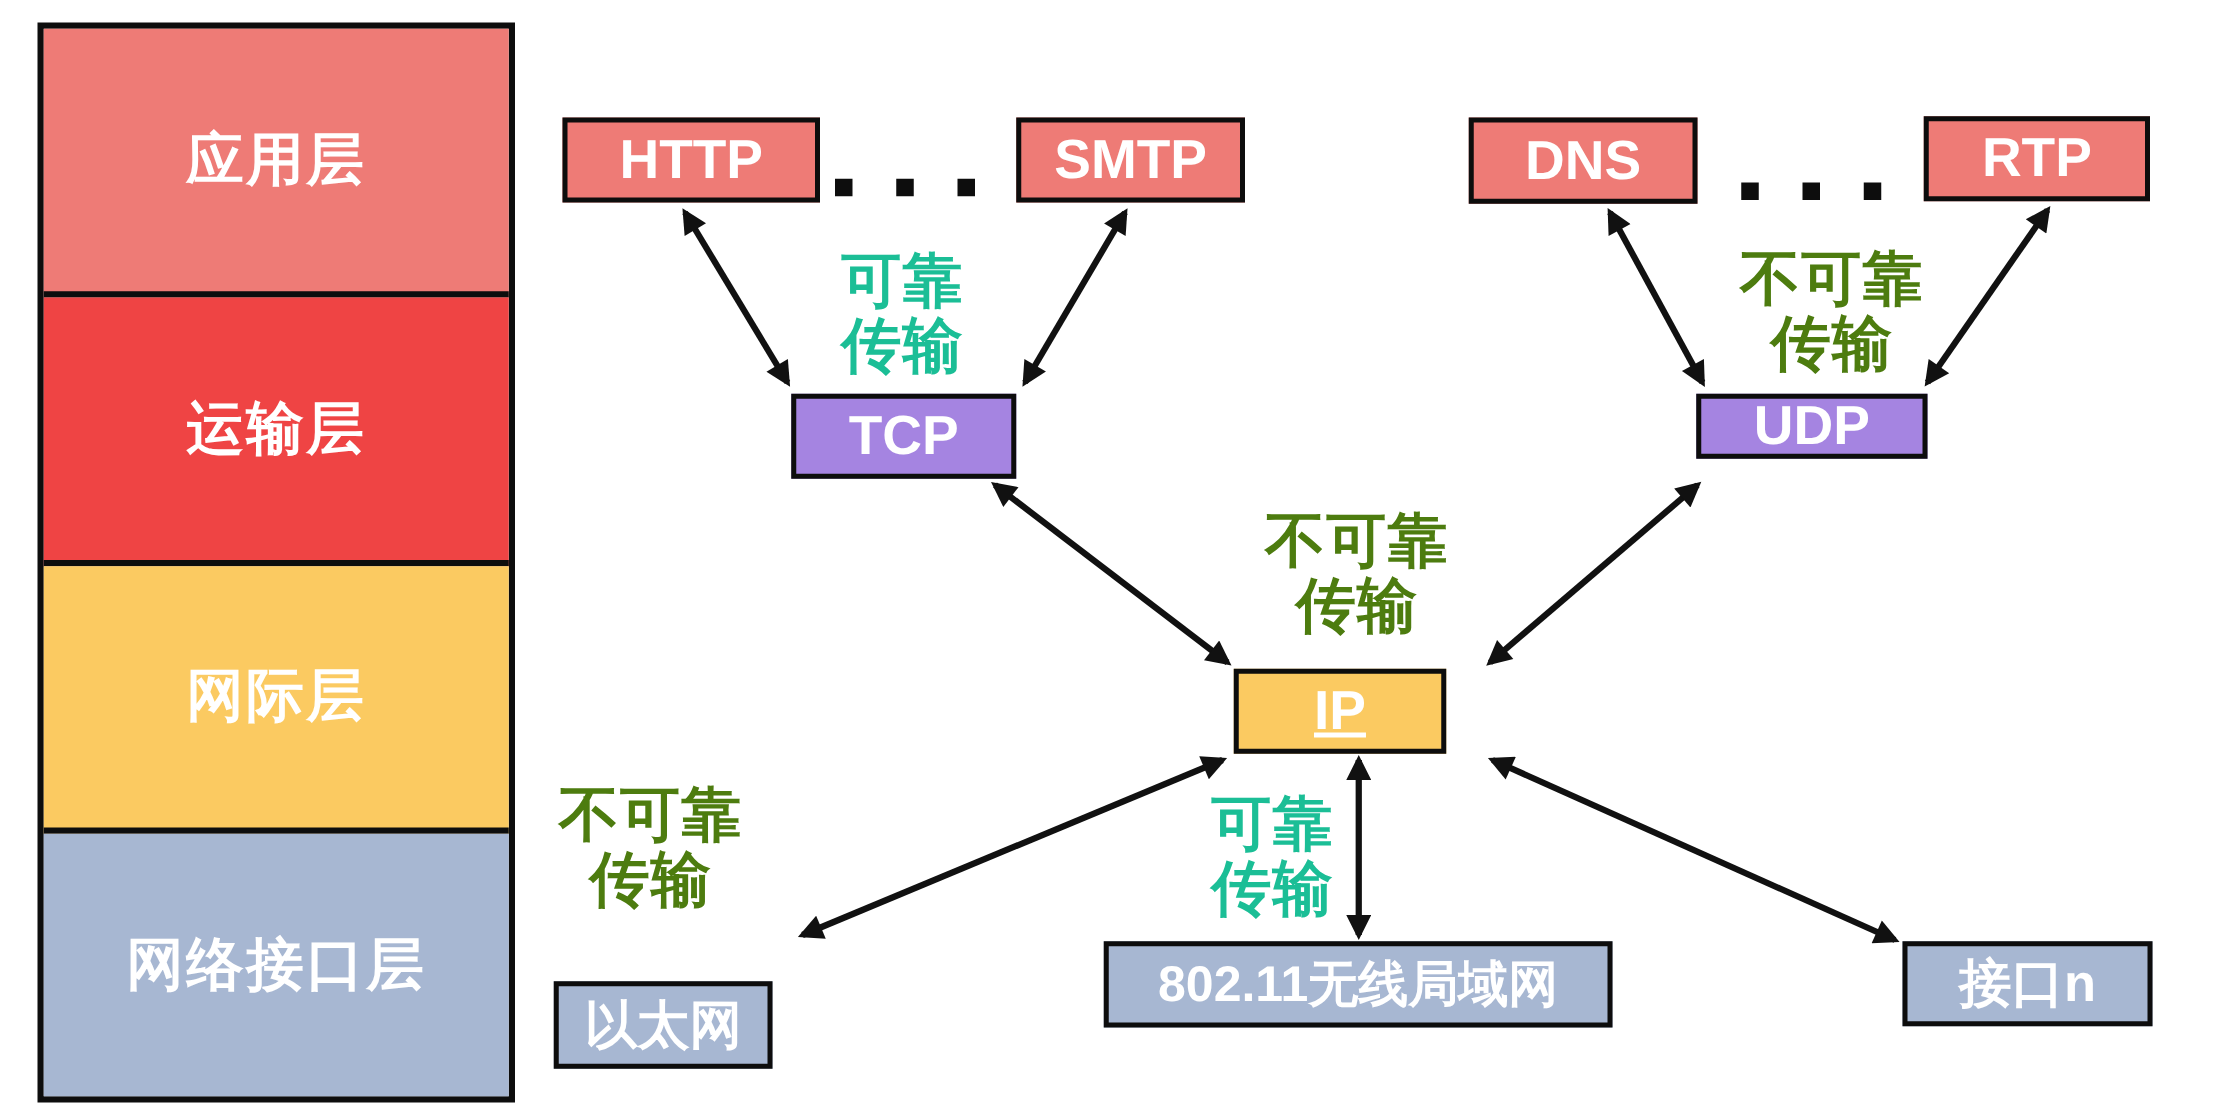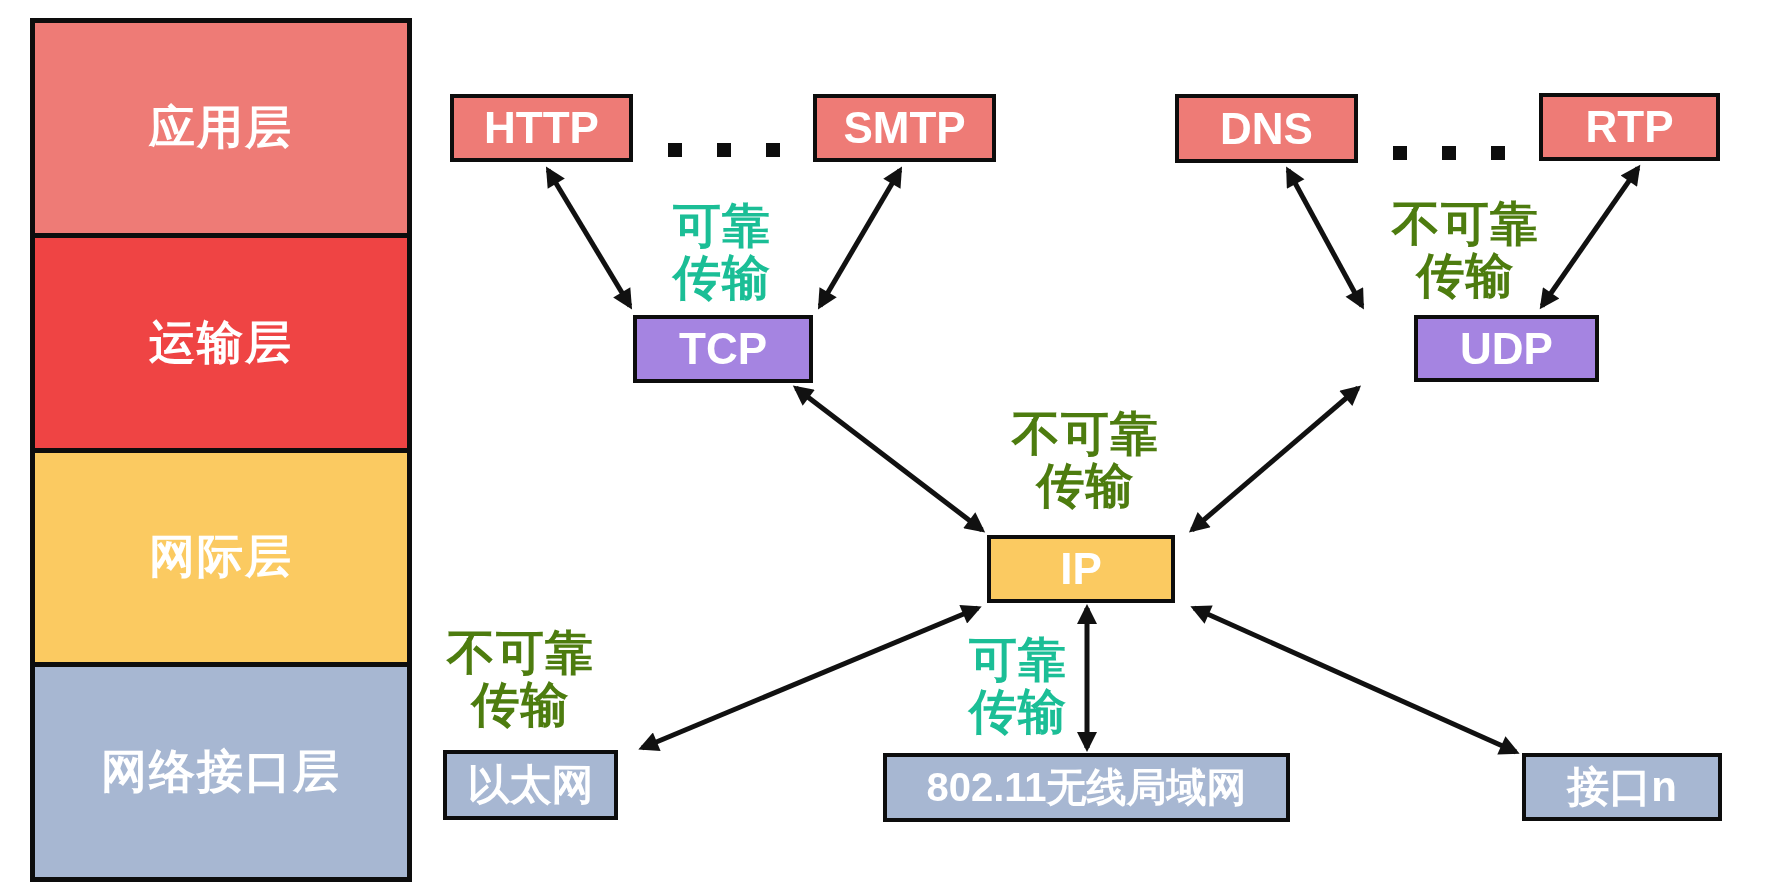--- a/index.html
+++ b/index.html
@@ -20,28 +20,28 @@
 
   
   .pbox{position:absolute;border:4px solid #0d0d0d;box-sizing:border-box;
         display:flex;align-items:center;justify-content:center;
         color:#ffffff;font-size:44px;}
   .red{background:#EE7B76;}
   .purple{background:#A584E1;}
   .yellow{background:#FBCA61;}
   .gray{background:#A7B7D2;}
 
-  #box-http {left:450px;top:94px;width:183px;height:68px;}
+  #box-http {left:450px;top:94px;width:206px;height:68px;}
   #box-smtp {left:813px;top:94px;width:183px;height:68px;}
   #box-dns  {left:1175px;top:94px;width:183px;height:69px;}
   #box-rtp  {left:1539px;top:93px;width:181px;height:68px;}
   #box-tcp  {left:633px;top:315px;width:180px;height:68px;}
-  #box-udp  {left:1414px;top:315px;width:185px;height:67px;}
-  #box-ip   {left:987px;top:535px;width:188px;height:68px;}
-  #box-eth  {left:443px;top:750px;width:175px;height:70px;font-size:42px;}
+  #box-udp  {left:1357px;top:315px;width:185px;height:52px;}
+  #box-ip   {left:987px;top:535px;width:170px;height:68px;text-decoration:underline;}
+  #box-eth  {left:443px;top:785px;width:175px;height:70px;font-size:42px;}
   #box-wlan {left:883px;top:753px;width:407px;height:69px;font-size:40px;}
   #box-ifn  {left:1522px;top:753px;width:200px;height:68px;font-size:42px;}
 
   
   .note{position:absolute;text-align:center;font-size:48px;line-height:52px;letter-spacing:1px;}
   .green{color:#1BBE96;}
   .blue{color:#4d7c0f;}
   #note-tcp {left:632px;top:200px;width:180px;}
   #note-udp {left:1383px;top:198px;width:165px;}
   #note-ip  {left:1003px;top:408px;width:165px;}

